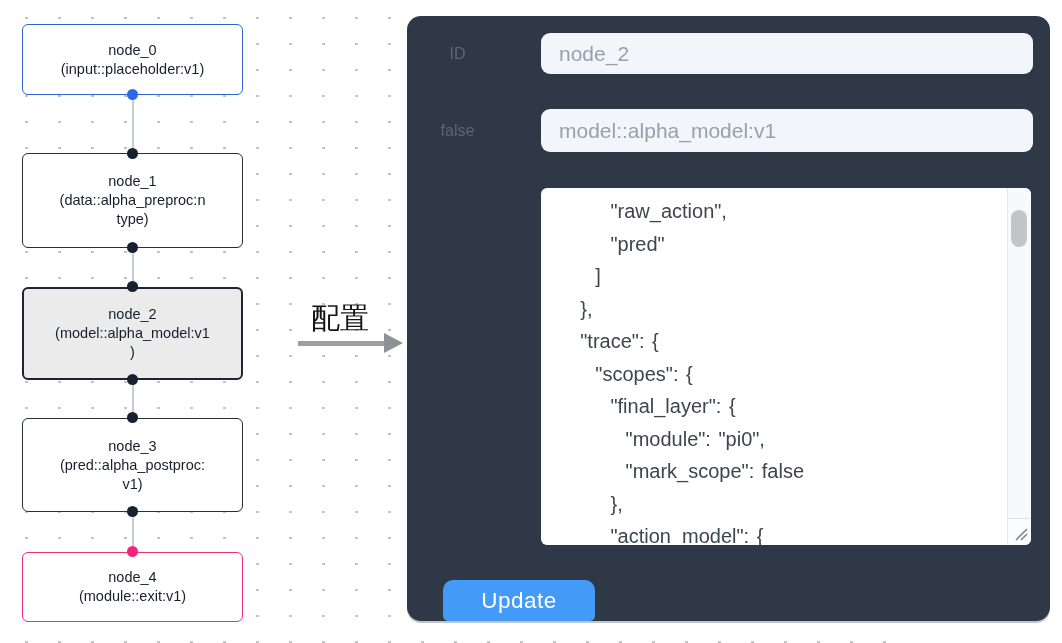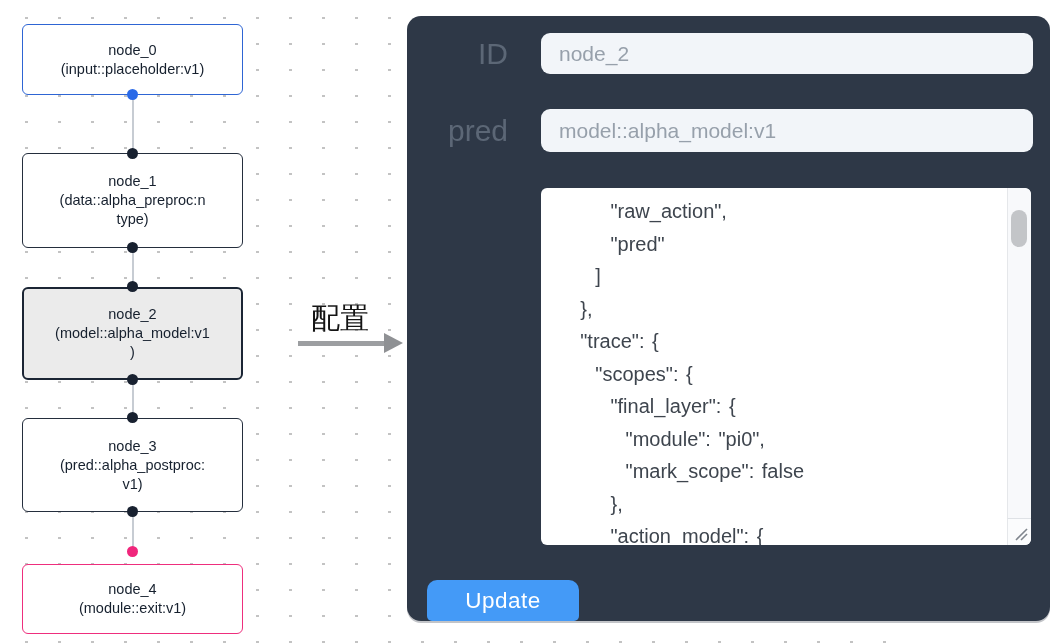--- a/index.html
+++ b/index.html
@@ -6,47 +6,47 @@
   body{width:1062px;height:643px;overflow:hidden;font-family:"Liberation Sans","DejaVu Sans",sans-serif;}
   .stage{position:relative;width:912px;height:643px;
     background-image:radial-gradient(circle,#c3c3c3 1.2px,rgba(0,0,0,0) 1.4px);
     background-size:33px 26px;background-position:10px 5px;text-decoration:underline;}
   
   .node{position:absolute;left:22px;width:221px;box-sizing:border-box;background:#ffffff;
     border:1.5px solid #242e3d;border-radius:6px;display:flex;flex-direction:column;
     align-items:center;justify-content:center;z-index:2;}
   .node .nline{font-size:14.5px;line-height:19px;color:#16202e;white-space:nowrap;text-align:center;}
   .node-input{border-color:#2e65d4;}
-  .node-output{border-color:#ee2e7d;margin-top:12px;}
+  .node-output{border-color:#ee2e7d;}
   .node-selected{background:#ebebeb;border:2.2px solid #1b2534;}
   .edge{position:absolute;left:132px;width:1.5px;background:#c7ccd3;z-index:1;}
   .dot{position:absolute;left:127px;width:11px;height:11px;border-radius:50%;background:#182130;z-index:3;}
   .dot-blue{background:#2a6ae8;}
   .dot-pink{background:#f0267c;}
   
   .cfg-label{position:absolute;left:297px;top:299px;font-size:29px;color:#141414;z-index:2;margin-left:14px;}
   .arrow-shaft{position:absolute;left:298px;top:341px;width:87px;height:5px;background:#9c9ea1;z-index:2;}
   .arrow-head{position:absolute;left:384px;top:333px;width:0;height:0;border-left:19px solid #8f9194;
     border-top:10.5px solid rgba(0,0,0,0);border-bottom:10.5px solid rgba(0,0,0,0);z-index:2;}
   
   .panel{position:absolute;left:407px;top:16px;width:643px;height:605px;background:#2e3847;
     border-radius:14px;z-index:4;box-shadow:0 2px 0 0 rgba(120,124,132,0.45);}
-  .f-label{position:absolute;left:0;width:101px;text-align:right;color:#5c6776;font-size:30px;}
+  .f-label{position:absolute;left:0;width:101px;text-align:center;color:#5c6776;font-size:16px;}
   .field{position:absolute;left:134px;width:492px;box-sizing:border-box;background:#f2f5f9;
     border-radius:9px;color:#97a0ab;font-size:21px;padding-left:18px;display:flex;align-items:center;}
   .textarea{position:absolute;left:134px;top:172px;width:490px;height:357px;background:#ffffff;
     border-radius:6px;overflow:hidden;}
   .code{position:absolute;left:0;top:0;right:24px;bottom:0;padding:7px 4px 0 9px;overflow:hidden;}
   .cl{white-space:pre;font-size:20px;line-height:32.5px;height:32.5px;color:#3e454e;word-spacing:2px;}
   .sbtrack{position:absolute;right:0;top:0;width:23px;bottom:26px;background:#f8f9fb;
     border-left:1px solid #e5e7ea;border-top-right-radius:6px;}
   .sbthumb{position:absolute;left:3px;top:22px;width:16px;height:37px;background:#c3c5c8;border-radius:8px;}
   .resize{position:absolute;right:0;bottom:0;width:23px;height:26px;background:#fbfcfd;
     border-left:1px solid #e5e7ea;border-top:1px solid #dfe2e6;}
-  .update{position:absolute;left:20px;top:564px;width:152px;height:41px;background:#449af7;
+  .update{position:absolute;left:36px;top:564px;width:152px;height:41px;background:#449af7;
     border:none;border-radius:10px 10px 5px 5px;color:#ffffff;font-size:22.5px;
     font-family:"Liberation Sans","DejaVu Sans",sans-serif;letter-spacing:0.5px;}
 </style>
 </head>
 <body>
 
 <div class="stage">
 
   <div class="edge" style="top:95px;height:59px"></div>
   <div class="edge" style="top:248px;height:39px"></div>
@@ -87,21 +87,21 @@
   <span class="dot dot-pink" style="top:546px"></span>
 
   <div class="cfg-label">配置</div>
   <div class="arrow-shaft"></div>
   <div class="arrow-head"></div>
 
   <div class="panel">
     <div class="f-label" style="top:17px;line-height:41px">ID</div>
     <div class="field" style="top:17px;height:41px">node_2</div>
 
-    <div class="f-label" style="top:93px;line-height:43px">pred</div>
+    <div class="f-label" style="top:93px;line-height:43px">false</div>
     <div class="field" style="top:93px;height:43px">model::alpha_model:v1</div>
 
     <div class="textarea">
       <div class="code">
         <div class="cl">        "raw_action",</div>
         <div class="cl">        "pred"</div>
         <div class="cl">      ]</div>
         <div class="cl">    },</div>
         <div class="cl">    "trace": {</div>
         <div class="cl">      "scopes": {</div>

